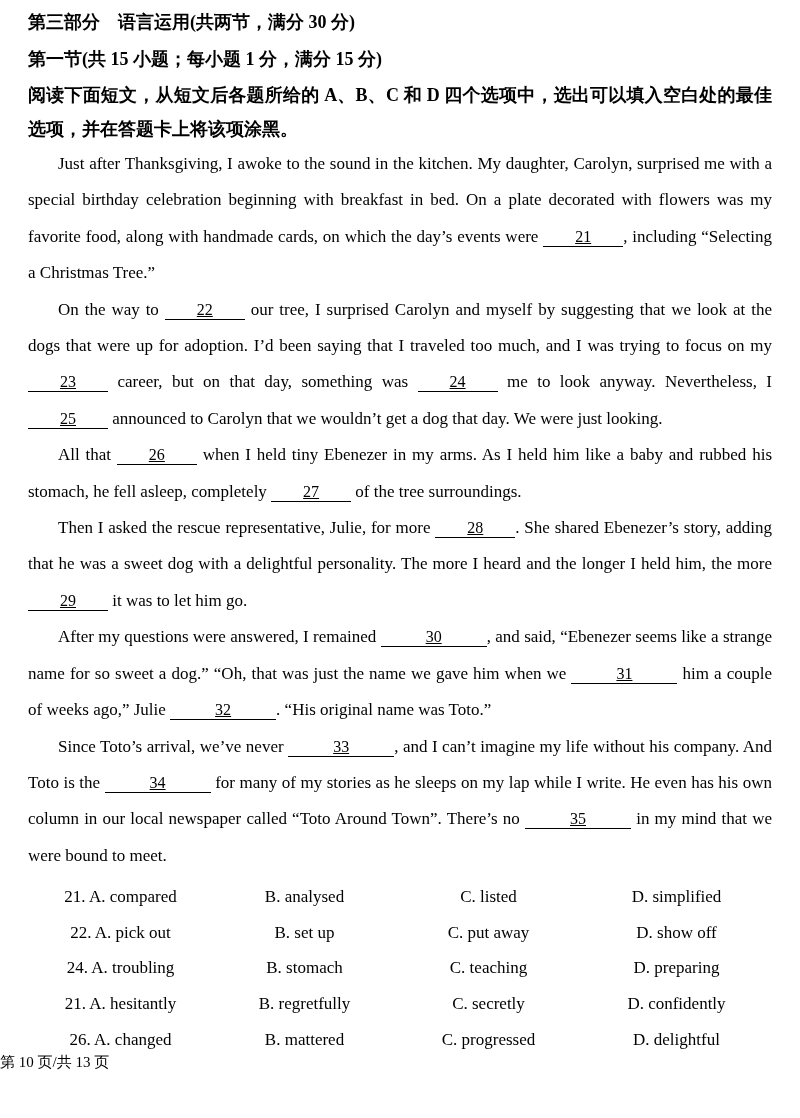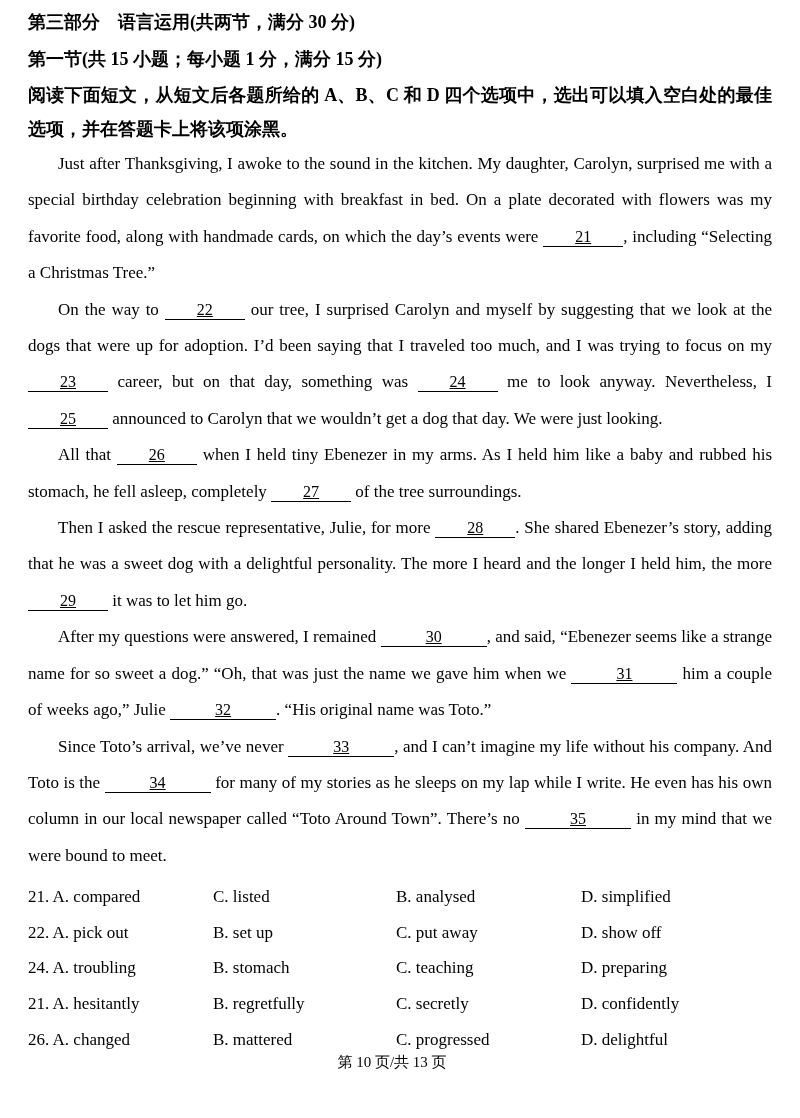--- a/index.html
+++ b/index.html
@@ -53,28 +53,29 @@
   }
   .opt-row {
     display: grid;
     grid-template-columns: 185px 183px 185px auto;
     font-size: 17px;
     line-height: 35.6px;
   }
   .opt-cell {
     white-space: nowrap;
     overflow: hidden;
+    text-align: center;
   }
   
   footer {
     position: absolute;
     left: 0;
     right: 16px;
     top: 1053px;
-    text-align: center;
+    text-align: left;
     font-size: 15px;
   }
 </style>
 </head>
 <body>
 
 <div class="page">
 
   <header>
     <p class="cn">第三部分　语言运用(共两节，满分 30 分)</p>
@@ -87,22 +88,22 @@
       <p><span>On the way to </span><span class="blank" style="min-width: 80px;">22</span><span> our tree, I surprised Carolyn and myself by suggesting that we look at the dogs that were up for adoption. I’d been saying that I traveled too much, and I was trying to focus on my </span><span class="blank" style="min-width: 80px;">23</span><span> career, but on that day, something was </span><span class="blank" style="min-width: 80px;">24</span><span> me to look anyway. Nevertheless, I </span><span class="blank" style="min-width: 80px;">25</span><span> announced to Carolyn that we wouldn’t get a dog that day. We were just looking.</span></p>
       <p><span>All that </span><span class="blank" style="min-width: 80px;">26</span><span> when I held tiny Ebenezer in my arms. As I held him like a baby and rubbed his stomach, he fell asleep, completely </span><span class="blank" style="min-width: 80px;">27</span><span> of the tree surroundings.</span></p>
       <p><span>Then I asked the rescue representative, Julie, for more </span><span class="blank" style="min-width: 80px; font-family: Liberation Serif, serif;">28</span><span>. She shared Ebenezer’s story, adding that he was a sweet dog with a delightful personality. The more I heard and the longer I held him, the more </span><span class="blank" style="min-width: 80px;">29</span><span> it was to let him go.</span></p>
       <p><span>After my questions were answered, I remained </span><span class="blank" style="min-width: 106px;">30</span><span>, and said, “Ebenezer seems like a strange name for so sweet a dog.” “Oh, that was just the name we gave him when we </span><span class="blank" style="min-width: 106px;">31</span><span> him a couple of weeks ago,” Julie </span><span class="blank" style="min-width: 106px;">32</span><span>. “His original name was Toto.”</span></p>
       <p><span>Since Toto’s arrival, we’ve never </span><span class="blank" style="min-width: 106px;">33</span><span>, and I can’t imagine my life without his company. And Toto is the </span><span class="blank" style="min-width: 106px;">34</span><span> for many of my stories as he sleeps on my lap while I write. He even has his own column in our local newspaper called “Toto Around Town”. There’s no </span><span class="blank" style="min-width: 106px;">35</span><span> in my mind that we were bound to meet.</span></p>
     </main>
 
   <section id="options">
       <div class="opt-row">
         <div class="opt-cell"><span>21. </span><span>A. compared</span></div>
+        <div class="opt-cell">B. analysed</div>
         <div class="opt-cell">C. listed</div>
-        <div class="opt-cell">B. analysed</div>
         <div class="opt-cell">D. simplified</div>
       </div>
       <div class="opt-row">
         <div class="opt-cell"><span>22. </span><span>A. pick out</span></div>
         <div class="opt-cell">B. set up</div>
         <div class="opt-cell">C. put away</div>
         <div class="opt-cell">D. show off</div>
       </div>
       <div class="opt-row">
         <div class="opt-cell"><span>24. </span><span>A. troubling</span></div>

